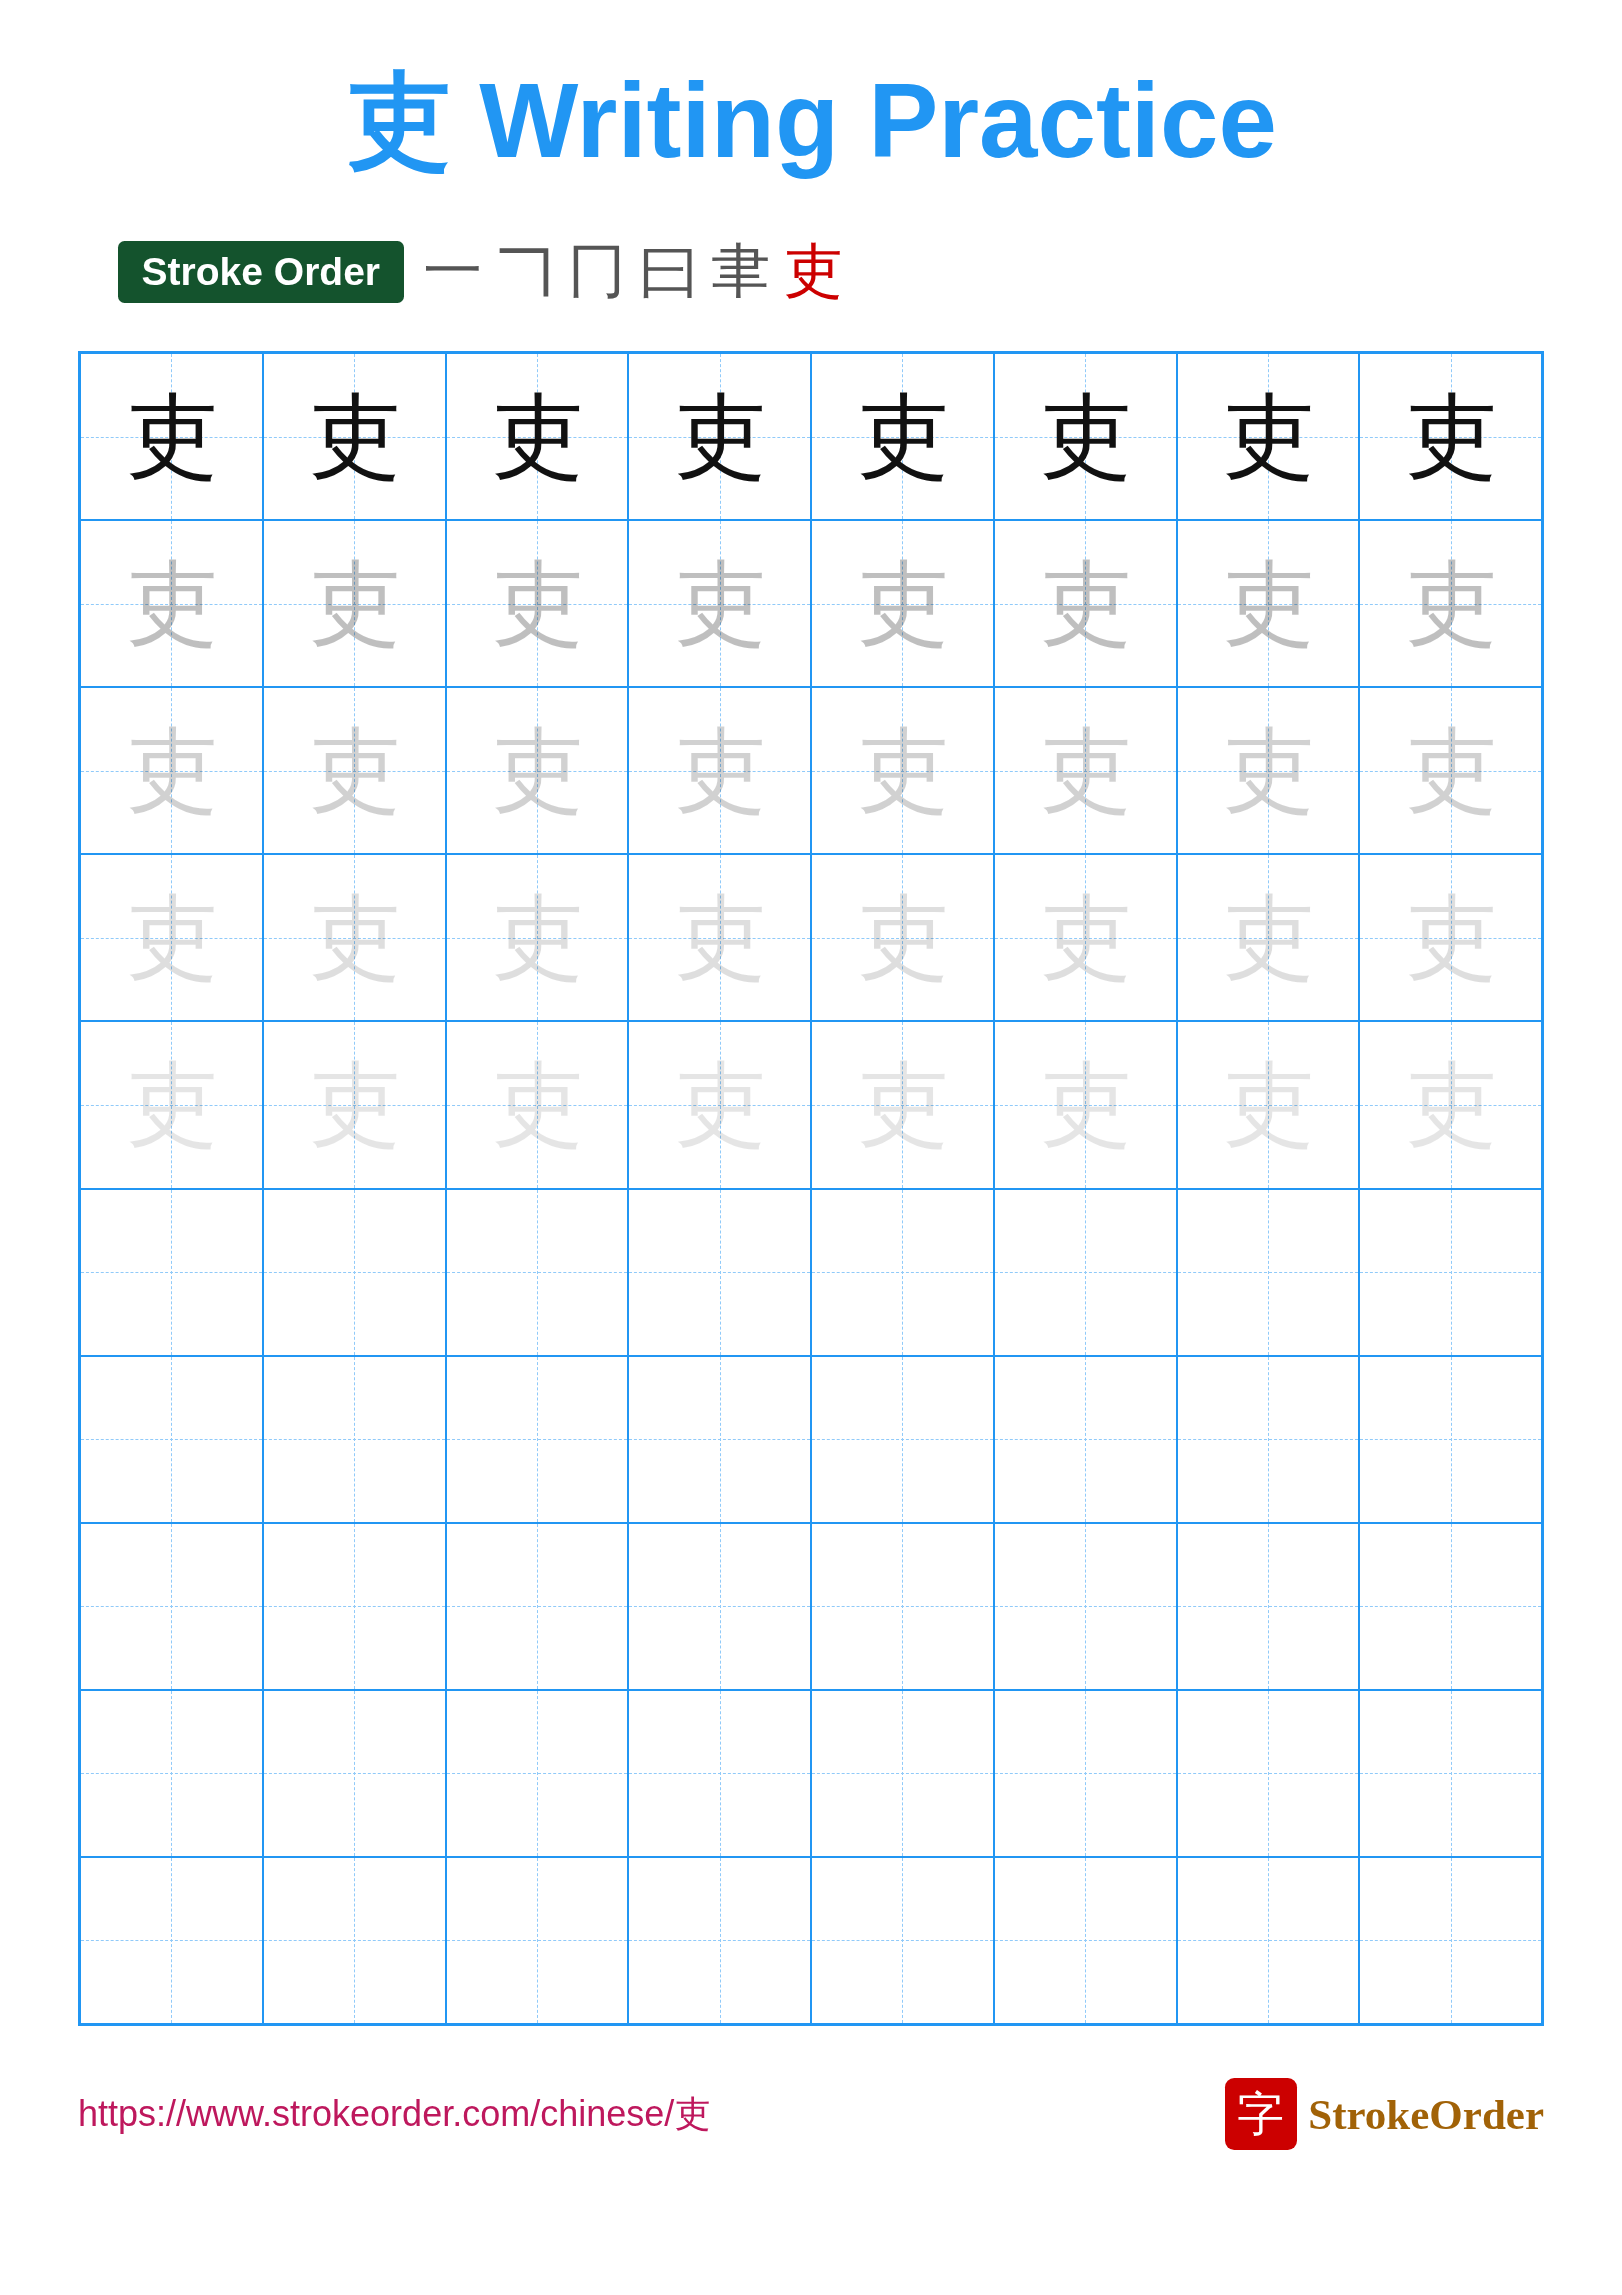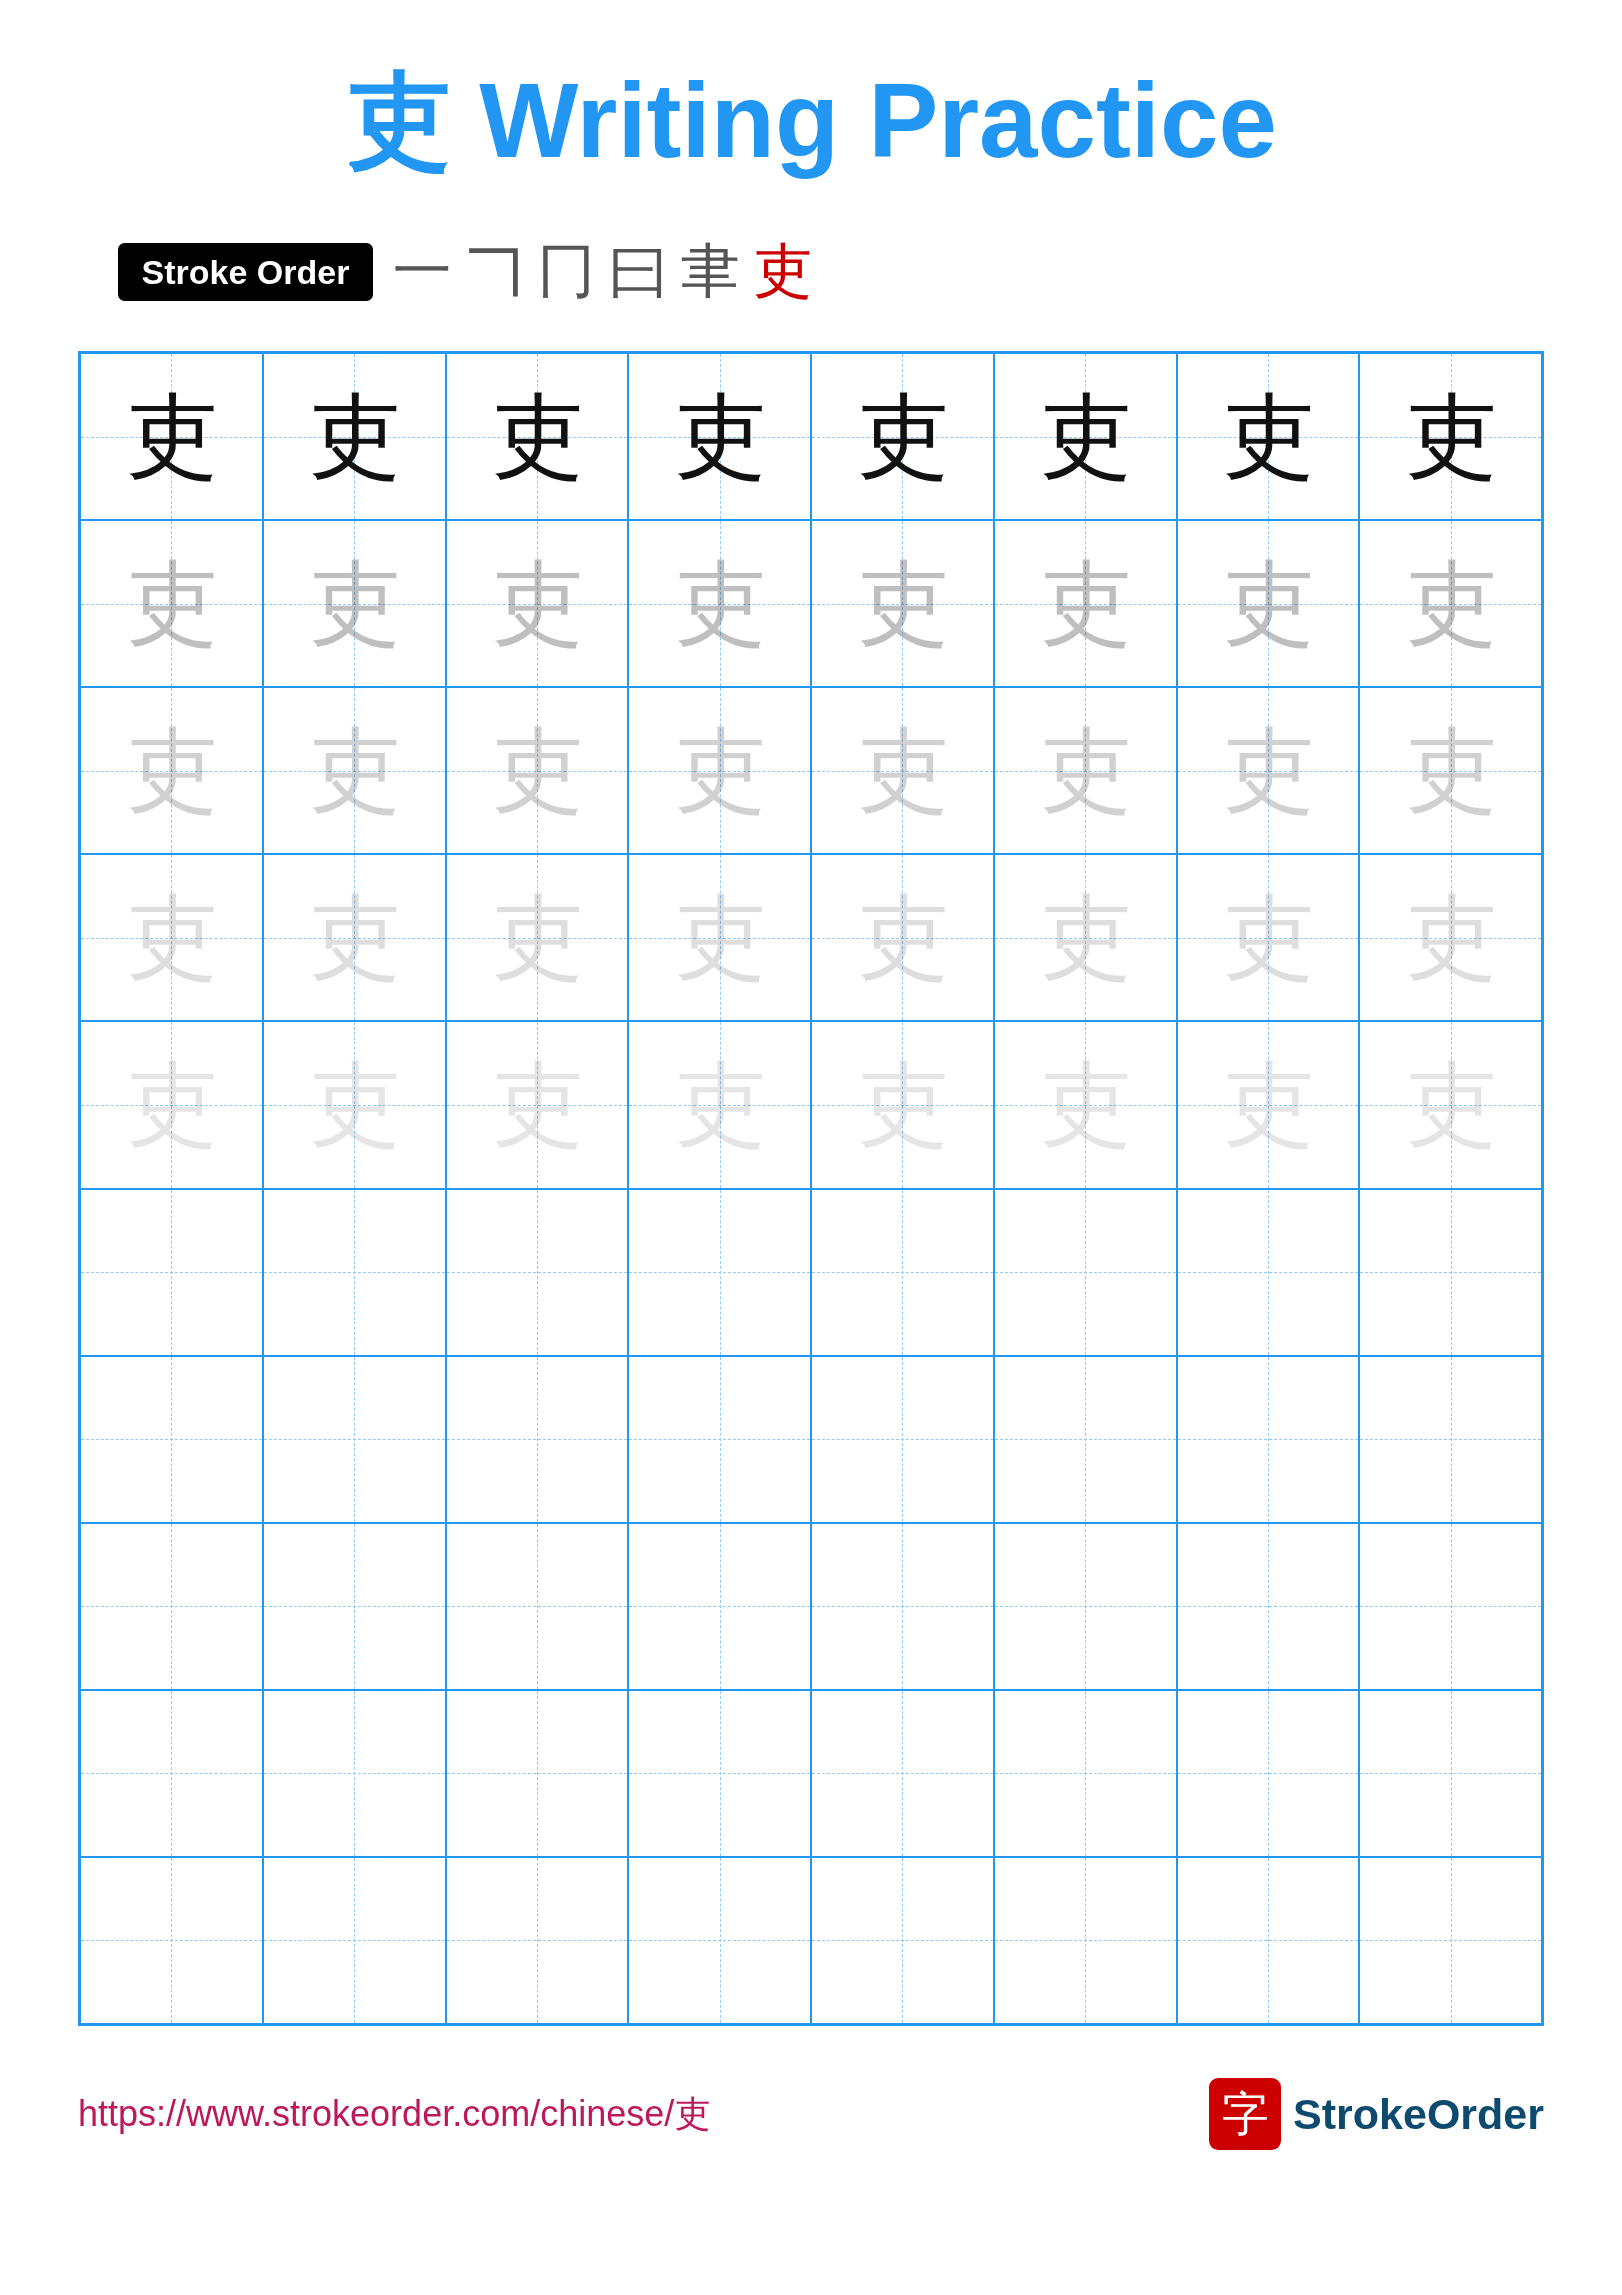--- a/index.html
+++ b/index.html
@@ -33,23 +33,23 @@
     .stroke-order-row {
       display: flex;
       align-items: center;
       gap: 19.6px;
       margin-bottom: 39px;
       align-self: flex-start;
       margin-left: 39px;
     }
 
     .stroke-order-badge {
-      background: #000000;
+      background: #14532d;
       color: #fff;
-      font-size: 34px;
+      font-size: 39px;
       padding: 9.2px 23.6px;
       border-radius: 6.5px;
       font-family: Arial, sans-serif;
       font-weight: bold;
       white-space: nowrap;
     }
 
     .stroke-order-chars {
       display: flex;
       align-items: center;
@@ -161,22 +161,22 @@
       align-items: center;
       justify-content: center;
       color: #fff;
       font-size: 47px;
       font-family: serif;
     }
 
     .footer-logo-text {
       font-size: 43px;
       font-weight: bold;
-      color: #0c4a6e;
-      font-family: Liberation Sans, sans-serif;
+      color: #a16207;
+      font-family: Liberation Serif, serif;
     }
   </style>
 </head>
 <body>
 
 <div class="page">
 
   <h1 class="title">吏 Writing Practice</h1>
 
   <div class="stroke-order-row">

